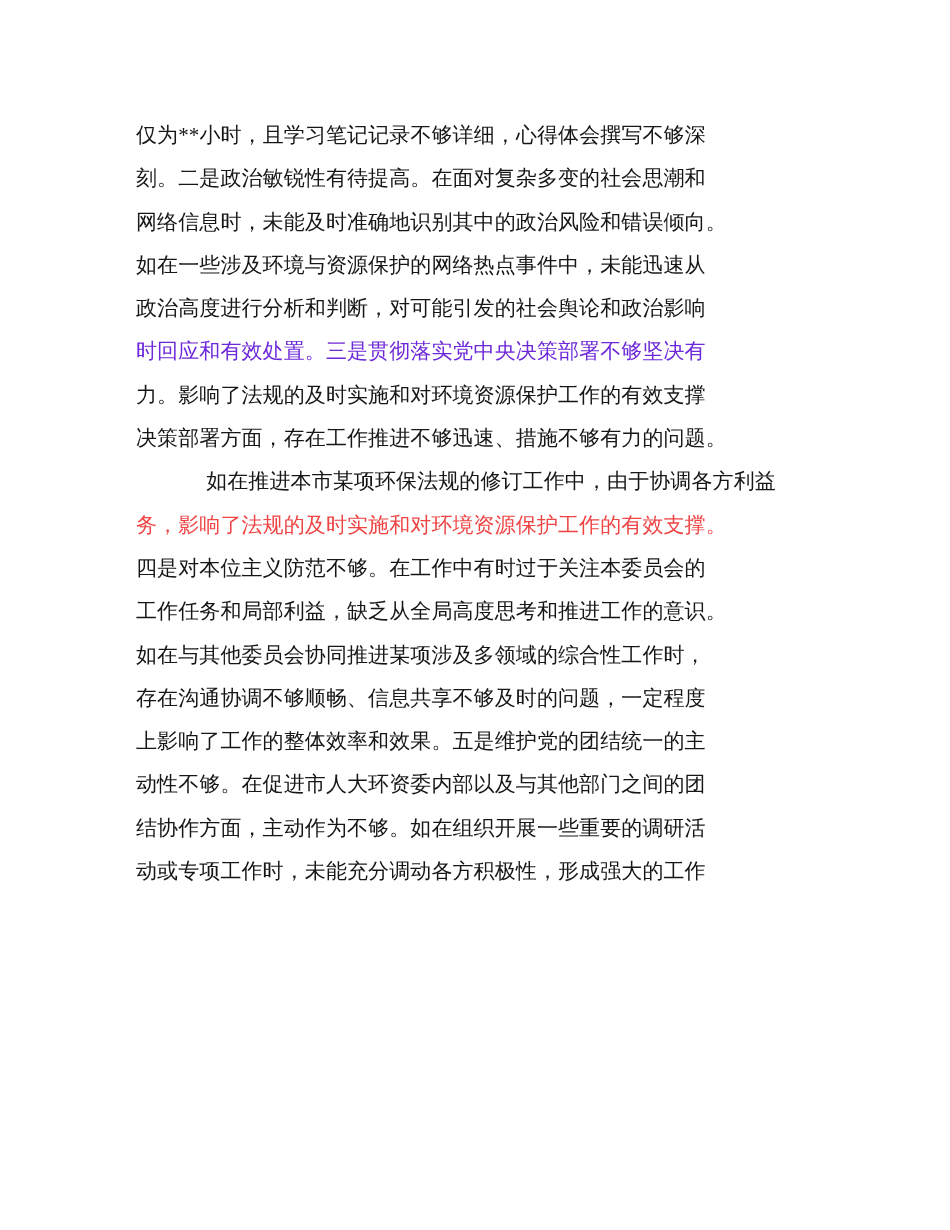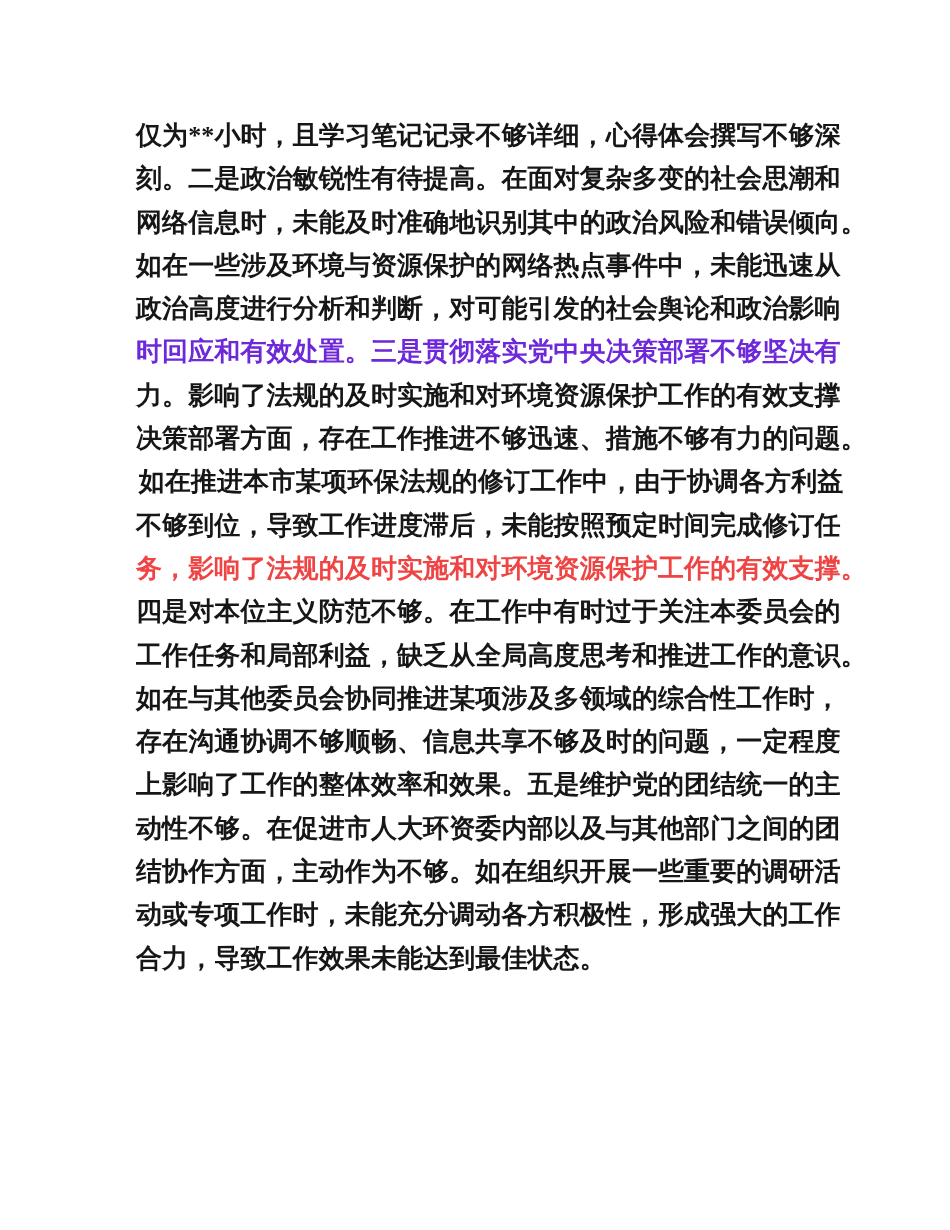--- a/index.html
+++ b/index.html
@@ -22,49 +22,47 @@
     height: 1230px;
     background: #ffffff;
   }
   .text-block {
     position: absolute;
     left: 136px;
     top: 114px;
     width: 710px;
   }
   .text-line {
-    font-size: 26px;
+    font-size: 21px;
     line-height: 43.3px;
     height: 43.3px;
     letter-spacing: 0.1px;
     color: #161616;
     white-space: nowrap;
     text-align: left;
-    font-weight: 700;
+    font-weight: 400;
   }
 </style>
 </head>
 <body style="background: rgb(255, 255, 255);">
 
 <main class="page">
   <section class="text-block" id="text-block">
       <div class="text-line" style="color: rgb(22, 22, 22);">仅为**小时，且学习笔记记录不够详细，心得体会撰写不够深</div>
       <div class="text-line" style="color: rgb(22, 22, 22);">刻。二是政治敏锐性有待提高。在面对复杂多变的社会思潮和</div>
       <div class="text-line" style="color: rgb(22, 22, 22);">网络信息时，未能及时准确地识别其中的政治风险和错误倾向。</div>
       <div class="text-line" style="color: rgb(22, 22, 22);">如在一些涉及环境与资源保护的网络热点事件中，未能迅速从</div>
       <div class="text-line" style="color: rgb(22, 22, 22);">政治高度进行分析和判断，对可能引发的社会舆论和政治影响</div>
       <div class="text-line" style="color: #6d28d9;">时回应和有效处置。三是贯彻落实党中央决策部署不够坚决有</div>
       <div class="text-line" style="color: rgb(22, 22, 22);">力。影响了法规的及时实施和对环境资源保护工作的有效支撑</div>
       <div class="text-line" style="color: rgb(22, 22, 22);">决策部署方面，存在工作推进不够迅速、措施不够有力的问题。</div>
       <div class="text-line" style="color: rgb(22, 22, 22); text-align: center;">如在推进本市某项环保法规的修订工作中，由于协调各方利益</div>
-      <div class="text-line" style="color: rgb(22, 22, 22);">不够到位，导致工作进度滞后，未能按照预定时间完成修订任</div>
       <div class="text-line" style="color: #ef4444;">务，影响了法规的及时实施和对环境资源保护工作的有效支撑。</div>
       <div class="text-line" style="color: rgb(22, 22, 22);">四是对本位主义防范不够。在工作中有时过于关注本委员会的</div>
       <div class="text-line" style="color: rgb(22, 22, 22);">工作任务和局部利益，缺乏从全局高度思考和推进工作的意识。</div>
       <div class="text-line" style="color: rgb(22, 22, 22);">如在与其他委员会协同推进某项涉及多领域的综合性工作时，</div>
       <div class="text-line" style="color: rgb(22, 22, 22);">存在沟通协调不够顺畅、信息共享不够及时的问题，一定程度</div>
       <div class="text-line" style="color: rgb(22, 22, 22);">上影响了工作的整体效率和效果。五是维护党的团结统一的主</div>
       <div class="text-line" style="color: rgb(22, 22, 22);">动性不够。在促进市人大环资委内部以及与其他部门之间的团</div>
       <div class="text-line" style="color: rgb(22, 22, 22);">结协作方面，主动作为不够。如在组织开展一些重要的调研活</div>
       <div class="text-line" style="color: rgb(22, 22, 22);">动或专项工作时，未能充分调动各方积极性，形成强大的工作</div>
-      <div class="text-line" style="color: rgb(22, 22, 22);">合力，导致工作效果未能达到最佳状态。</div>
     </section>
 </main>
 
 </body></html>

